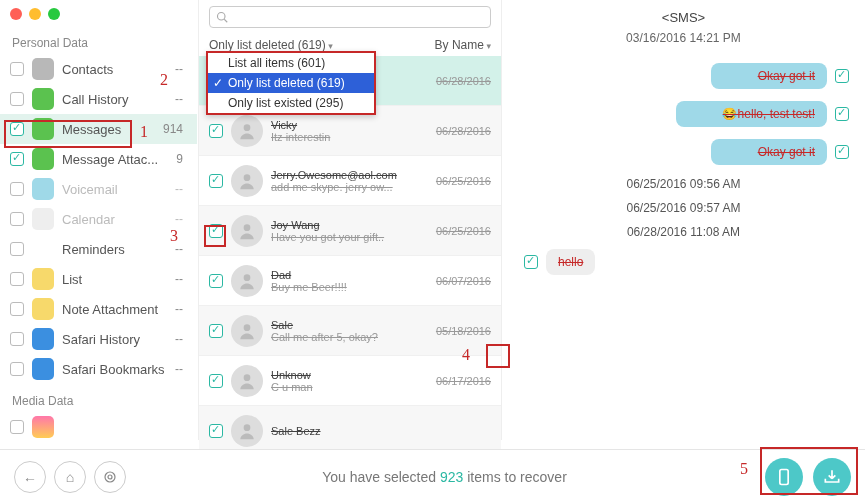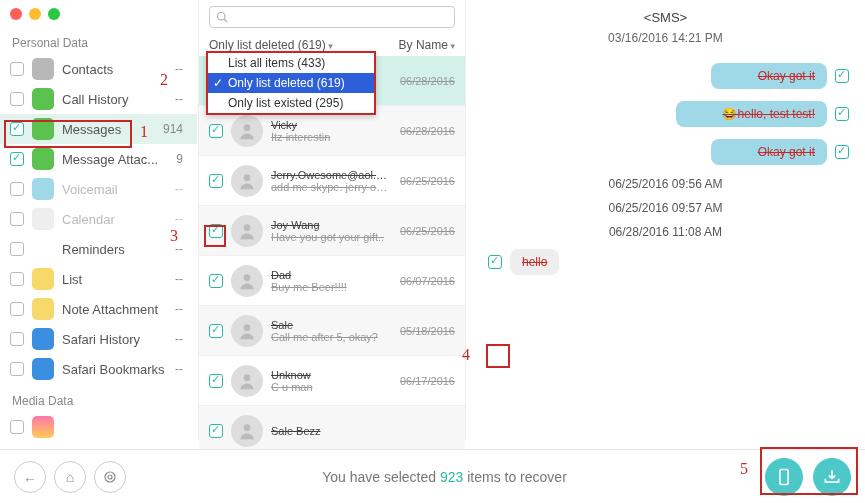--- a/index.html
+++ b/index.html
@@ -22,21 +22,21 @@
     .sitem.sel { background: #e2f3ed; }
     .chk { width: 14px; height: 14px; border: 1px solid #bbb; border-radius: 3px; flex-shrink: 0; background: #fff; position: relative; }
     .chk.on { border-color: #2bb8a3; }
     .chk.on::after { content: "✓"; color: #2bb8a3; font-size: 11px; position: absolute; top: -2px; left: 1px; }
     .sicon { width: 22px; height: 22px; border-radius: 5px; flex-shrink: 0; display: flex; align-items: center; justify-content: center; font-size: 12px; color: #fff; }
     .sitem .lbl { flex: 1; color: #555; font-size: 13px; white-space: nowrap; overflow: hidden; text-overflow: ellipsis; }
     .sitem .cnt { color: #888; font-size: 12px; padding-right: 4px; }
     .sitem.dim .lbl, .sitem.dim .cnt { color: #bbb; }
     
     
-    .mid { width: 268px; border-left: 1px solid #eee; border-right: 1px solid #eee; position: relative; }
+    .mid { width: 304px; border-left: 1px solid #eee; border-right: 1px solid #eee; position: relative; }
     .search { margin: 6px 10px; height: 22px; border: 1px solid #ccc; border-radius: 4px; display: flex; align-items: center; padding: 0 6px; color: #999; font-size: 12px; }
     .filterbar { display: flex; justify-content: space-between; padding: 4px 10px; font-size: 12px; color: #555; }
     .filterbar span { cursor: pointer; }
     .caret::after { content: " ▾"; color: #888; font-size: 9px; }
     
     .threads { overflow: hidden; }
     .thread { display: flex; align-items: center; height: 50px; padding: 0 10px; border-bottom: 1px solid #f0f0f0; gap: 8px; position: relative; }
     .thread.sel { background: #d3f1e9; }
     .thread.alt { background: #f7f7f7; }
     .avatar { width: 32px; height: 32px; border-radius: 50%; background: #ddd; flex-shrink: 0; display: flex; align-items: center; justify-content: center; }
@@ -288,21 +288,21 @@
             </svg>
           </span>
           <div class="tinfo">
             <div class="tname">Sale Bezz</div>
             <div class="tprev"></div>
           </div>
           <span class="tdate"></span>
         </div>
       </div>
     <div class="dropdown" id="dd">
-        <div class="dditem">List all items (433)</div>
+        <div class="dditem">List all items (601)</div>
         <div class="dditem sel">Only list deleted (619)</div>
         <div class="dditem">Only list existed (295)</div>
       </div>
   </div>
 
   <div class="detail">
     <div class="dhdr">&lt;SMS&gt;</div>
     <div class="ddate">03/16/2016 14:21 PM</div>
     <div class="msgs" id="msg-list">
         <div class="mrow right">

